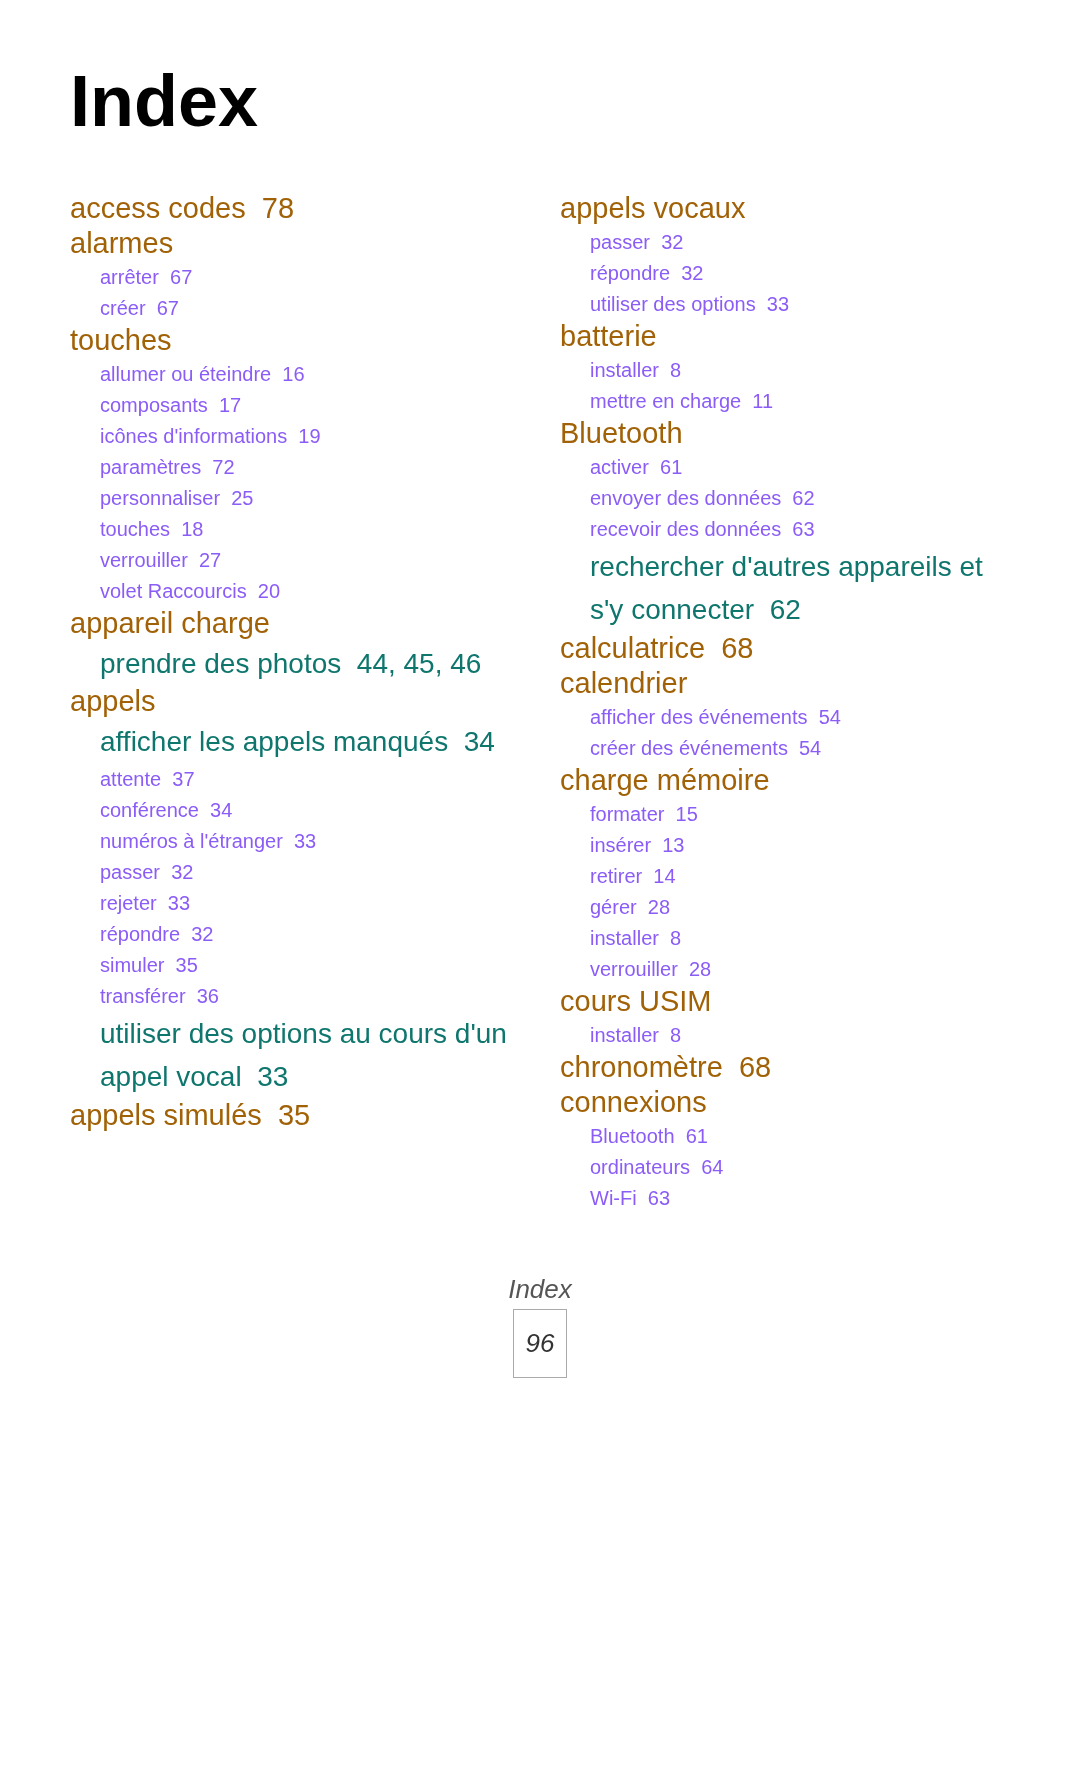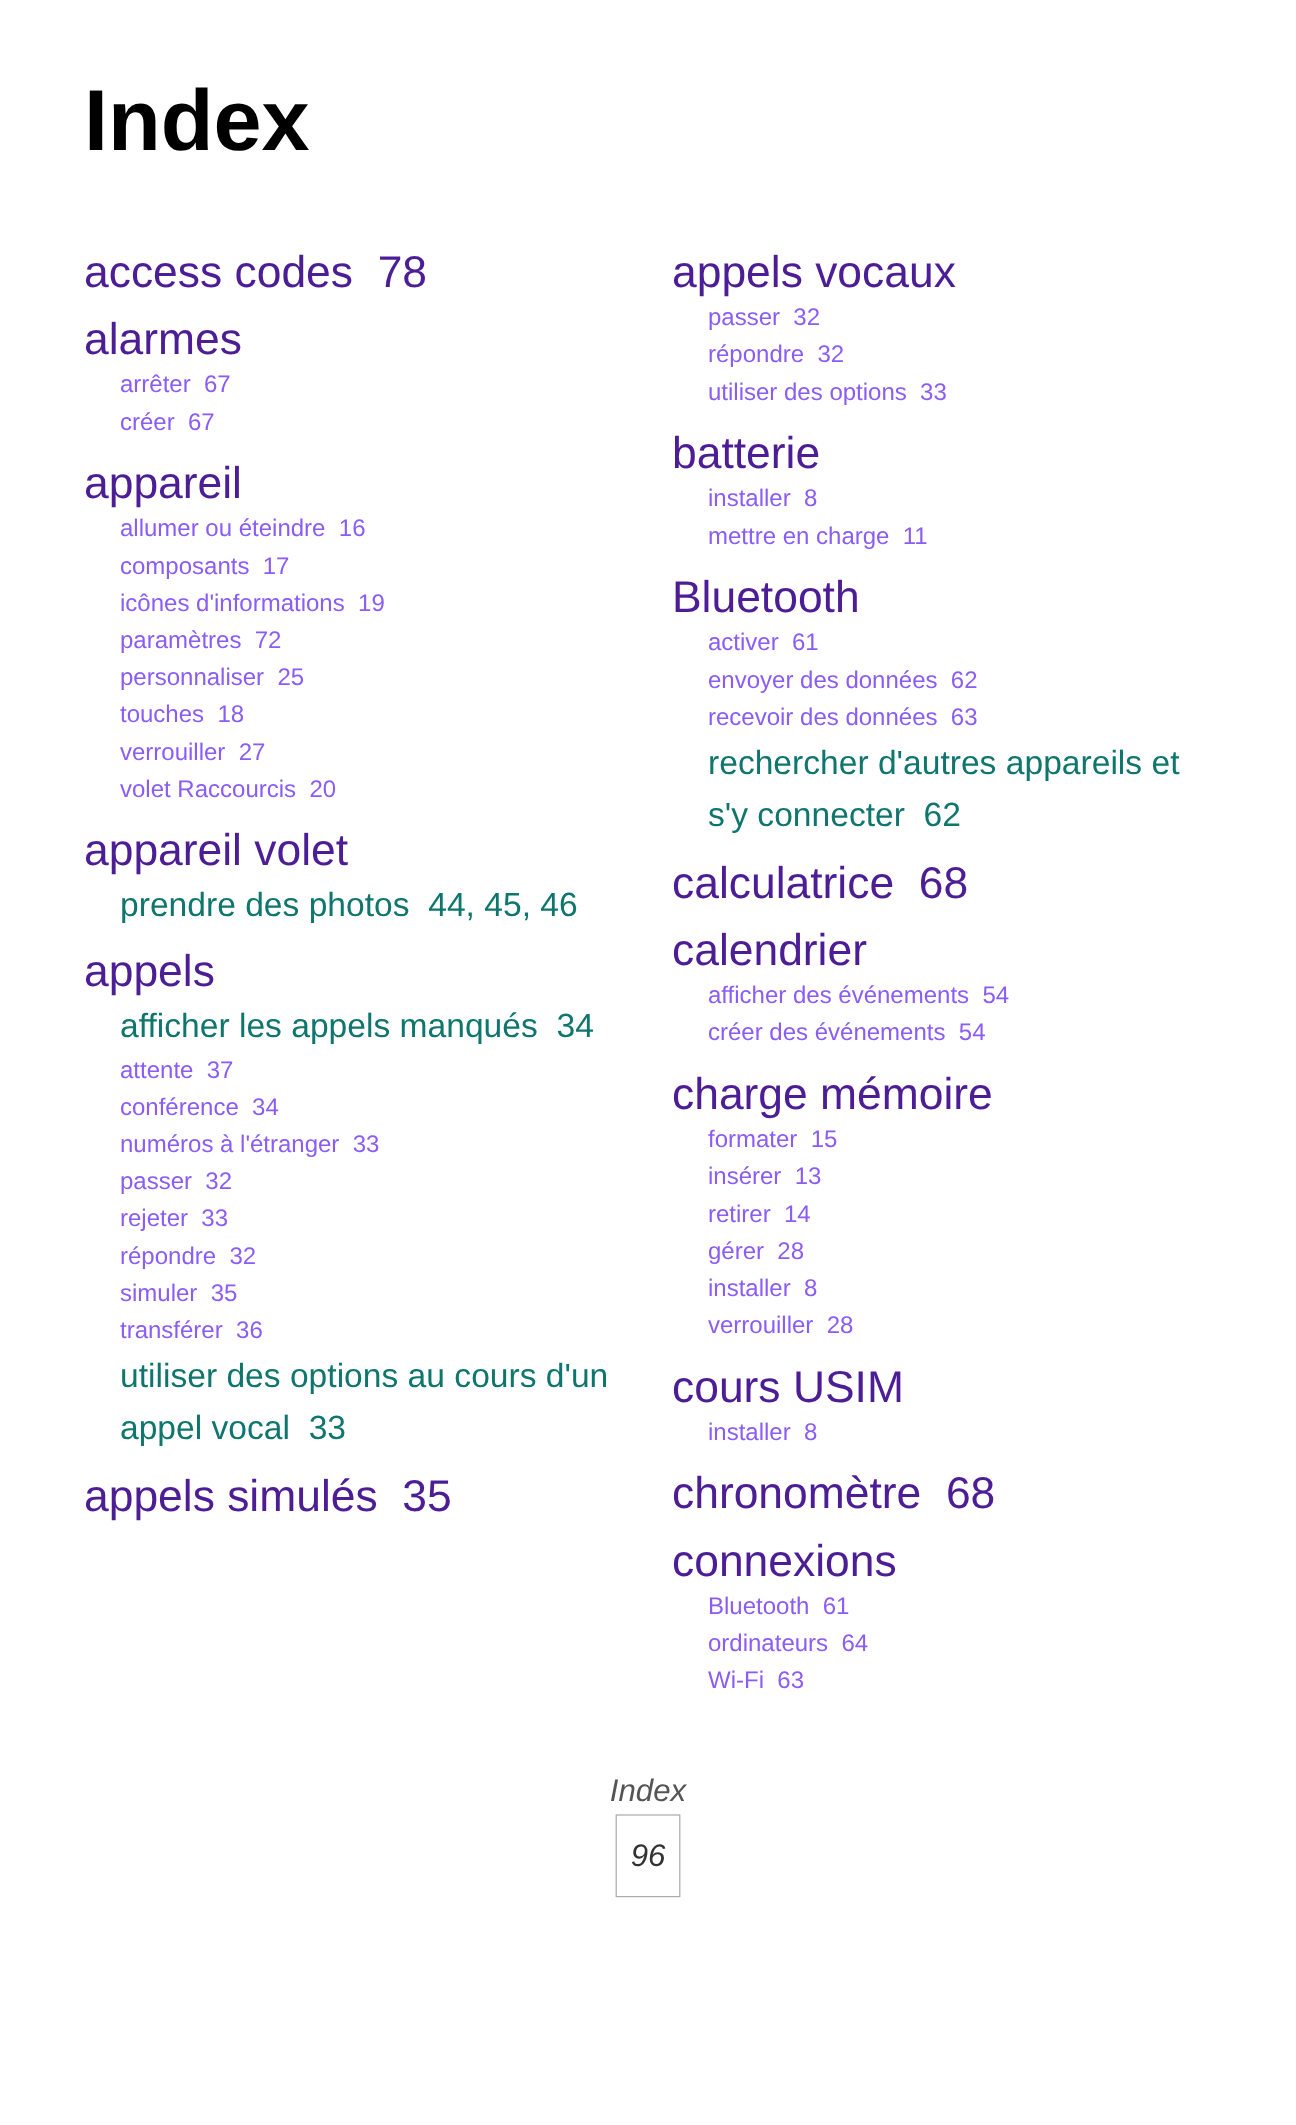--- a/index.html
+++ b/index.html
@@ -24,24 +24,23 @@
     }
     .index-columns {
       display: flex;
       gap: 40px;
       align-items: flex-start;
     }
     .index-col {
       flex: 1;
     }
     .entry-heading {
-      color: #4c1d95;
-      font-size: 37px;
+      color: #a16207;
+      font-size: 29px;
       font-weight: normal;
-      margin-top: 14px;
       margin-bottom: 2px;
     }
     .entry-subitem {
       color: #8b5cf6;
       font-size: 20px;
       padding-left: 30px;
       line-height: 1.55;
     }
     .entry-subitem-multiline {
       color: #0f766e;
@@ -70,30 +69,30 @@
 <body>
 
 <h1 class="page-title">Index</h1>
 
 <div class="index-columns">
   <div class="index-col" id="left-col">
       <div class="entry-heading">access codes&nbsp;&nbsp;78</div>
       <div class="entry-heading">alarmes</div>
       <div class="entry-subitem">arrêter&nbsp;&nbsp;67</div>
       <div class="entry-subitem">créer&nbsp;&nbsp;67</div>
-      <div class="entry-heading">appareil</div>
+      <div class="entry-heading">touches</div>
       <div class="entry-subitem">allumer ou éteindre&nbsp;&nbsp;16</div>
       <div class="entry-subitem">composants&nbsp;&nbsp;17</div>
       <div class="entry-subitem">icônes d'informations&nbsp;&nbsp;19</div>
       <div class="entry-subitem">paramètres&nbsp;&nbsp;72</div>
       <div class="entry-subitem">personnaliser&nbsp;&nbsp;25</div>
       <div class="entry-subitem">touches&nbsp;&nbsp;18</div>
       <div class="entry-subitem">verrouiller&nbsp;&nbsp;27</div>
       <div class="entry-subitem">volet Raccourcis&nbsp;&nbsp;20</div>
-      <div class="entry-heading">appareil volet</div>
+      <div class="entry-heading">appareil charge</div>
       <div class="entry-subitem-multiline">prendre des photos&nbsp;&nbsp;44, 45, 46</div>
       <div class="entry-heading">appels</div>
       <div class="entry-subitem-multiline">afficher les appels manqués&nbsp;&nbsp;34</div>
       <div class="entry-subitem">attente&nbsp;&nbsp;37</div>
       <div class="entry-subitem">conférence&nbsp;&nbsp;34</div>
       <div class="entry-subitem">numéros à l'étranger&nbsp;&nbsp;33</div>
       <div class="entry-subitem">passer&nbsp;&nbsp;32</div>
       <div class="entry-subitem">rejeter&nbsp;&nbsp;33</div>
       <div class="entry-subitem">répondre&nbsp;&nbsp;32</div>
       <div class="entry-subitem">simuler&nbsp;&nbsp;35</div>

